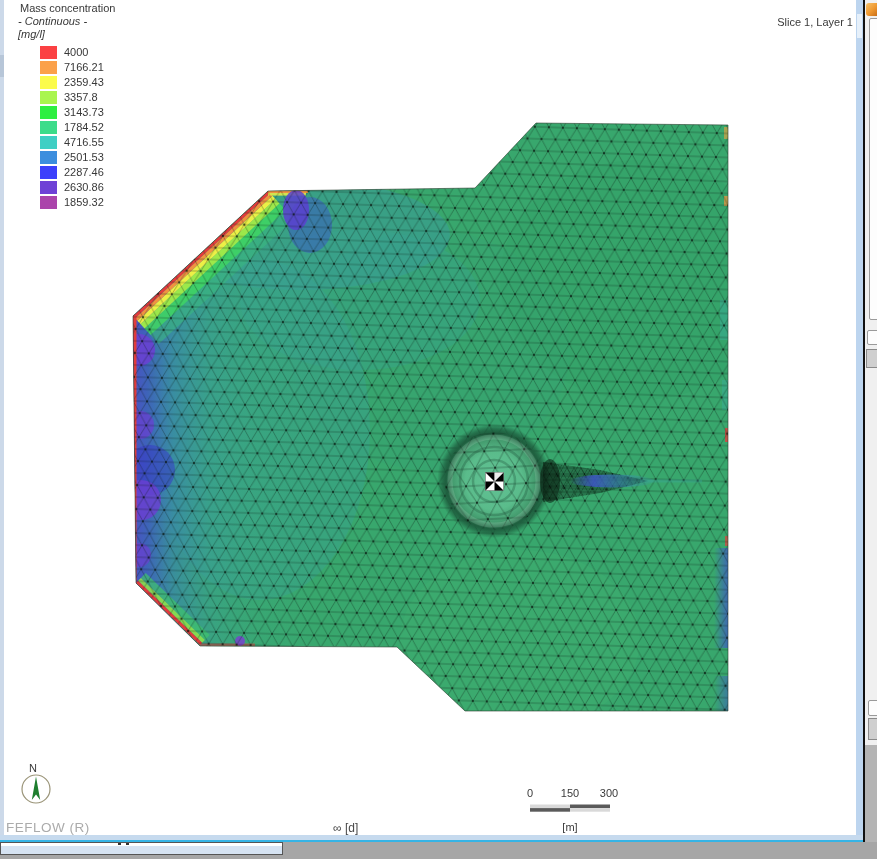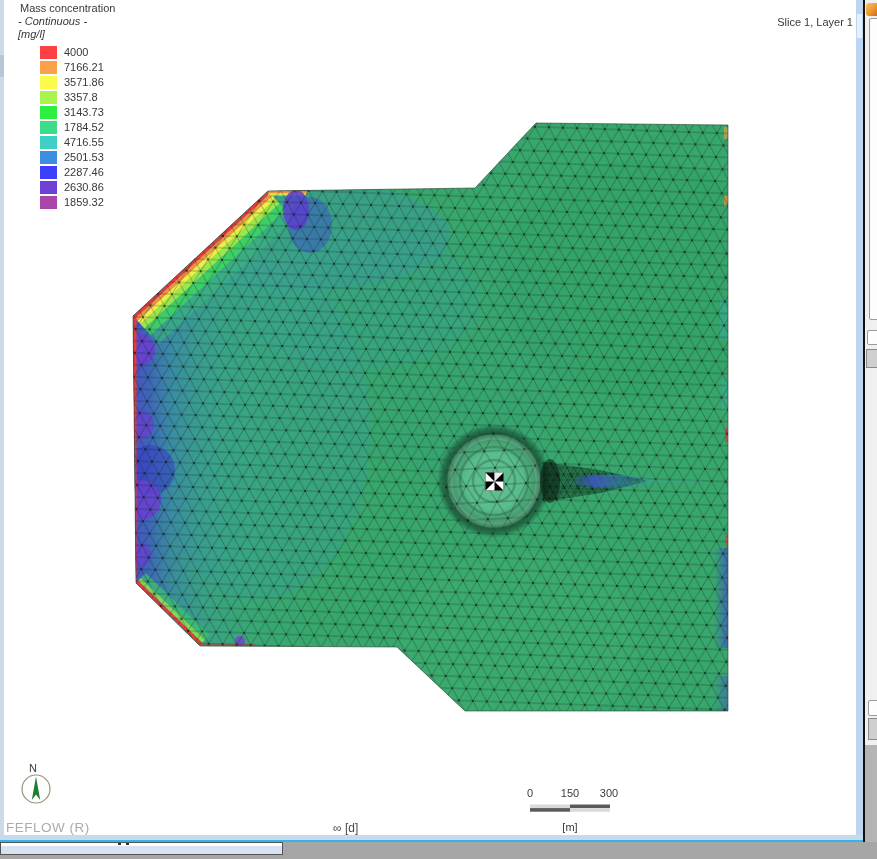--- a/index.html
+++ b/index.html
@@ -213,21 +213,21 @@
         <div class="lrow">
           <div class="lsw" style="background: rgb(251, 65, 67);"></div>
           <span class="llab">4000</span>
         </div>
         <div class="lrow">
           <div class="lsw" style="background: rgb(251, 161, 74);"></div>
           <span class="llab">7166.21</span>
         </div>
         <div class="lrow">
           <div class="lsw" style="background: rgb(251, 251, 75);"></div>
-          <span class="llab">3571.86</span>
+          <span class="llab">2359.43</span>
         </div>
         <div class="lrow">
           <div class="lsw" style="background: rgb(169, 245, 78);"></div>
           <span class="llab">3357.8</span>
         </div>
         <div class="lrow">
           <div class="lsw" style="background: rgb(46, 239, 65);"></div>
           <span class="llab">3143.73</span>
         </div>
         <div class="lrow">

